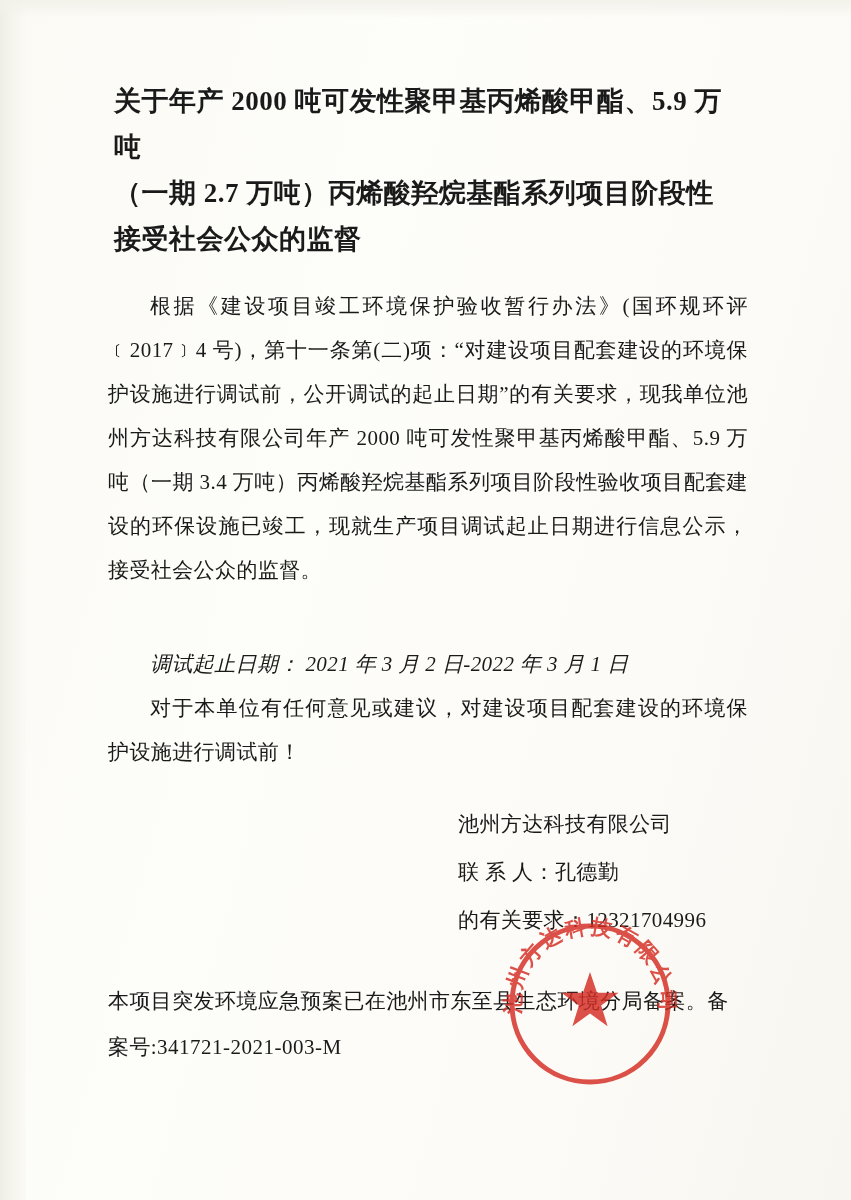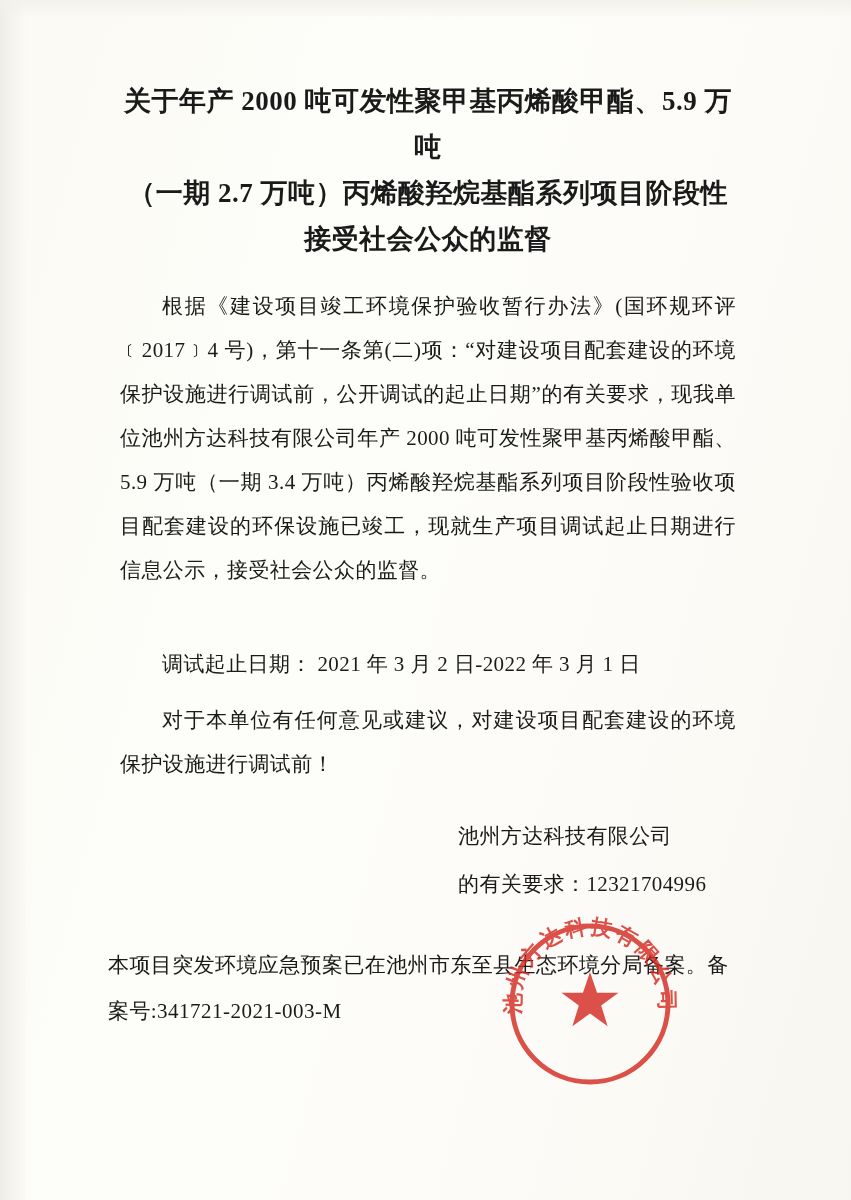--- a/index.html
+++ b/index.html
@@ -35,39 +35,40 @@
   .content {
     position: absolute;
     left: 108px;
     top: 78px;
     width: 640px;
   }
   .doc-title {
     font-weight: bold;
     font-size: 27px;
     line-height: 46px;
-    text-align: center;
+    text-align: left;
     letter-spacing: 0.5px;
     margin: 0 0 10px 0;
     padding: 0 6px;
   }
   .para {
     font-size: 21px;
     line-height: 44px;
     text-align: justify;
     text-justify: inter-ideograph;
-    margin: 12px;
+    margin: 0;
     text-indent: 2em;
     letter-spacing: 0.4px;
   }
   .para.spaced-top {
     margin-top: 22px;
   }
   .para.gap-big {
     margin-top: 50px;
+    font-style: italic;
   }
   .sig-block {
     margin-top: 26px;
     padding-left: 350px;
     font-size: 21px;
     line-height: 48px;
     letter-spacing: 0.4px;
     position: relative;
     z-index: 1;
   }
@@ -117,20 +118,23 @@
     <p class="para spaced-top">根据《建设项目竣工环境保护验收暂行办法》(国环规环评﹝2017﹞4 号)，第十一条第(二)项：“对建设项目配套建设的环境保护设施进行调试前，公开调试的起止日期”的有关要求，现我单位池州方达科技有限公司年产 2000 吨可发性聚甲基丙烯酸甲酯、5.9 万吨（一期 3.4 万吨）丙烯酸羟烷基酯系列项目阶段性验收项目配套建设的环保设施已竣工，现就生产项目调试起止日期进行信息公示，接受社会公众的监督。</p>
 
 
     <p class="para gap-big">调试起止日期： 2021 年 3 月 2 日-2022 年 3 月 1 日</p>
 
     <p class="para">对于本单位有任何意见或建议，对建设项目配套建设的环境保护设施进行调试前！</p>
 
     <div class="sig-block">
       <div class="sig-line">池州方达科技有限公司</div>
       <div class="sig-line nowrap">
+        <span>联 系 人：</span><span>孔德勤</span>
+      </div>
+      <div class="sig-line nowrap">
         <span>的有关要求：</span><span>12321704996</span>
       </div>
     </div>
 
     <div class="footer-note">
       <span>本项目突发环境应急预案已在池州市东至县生态环境分局备案。备案号:</span><span class="code">341721-2021-003-M</span>
     </div>
 
   </div>
 

